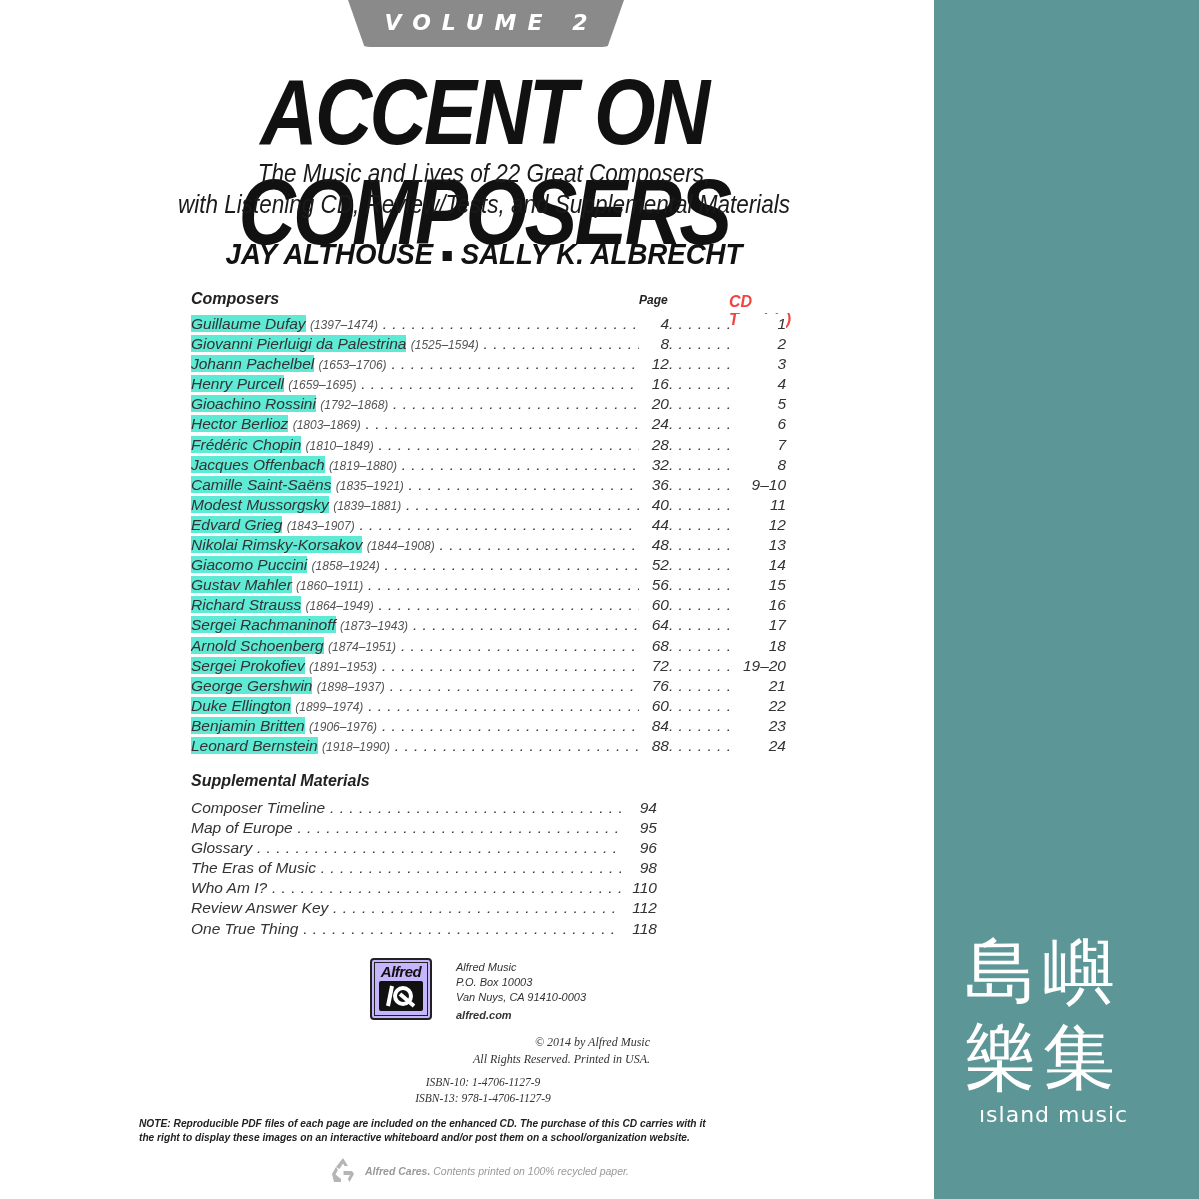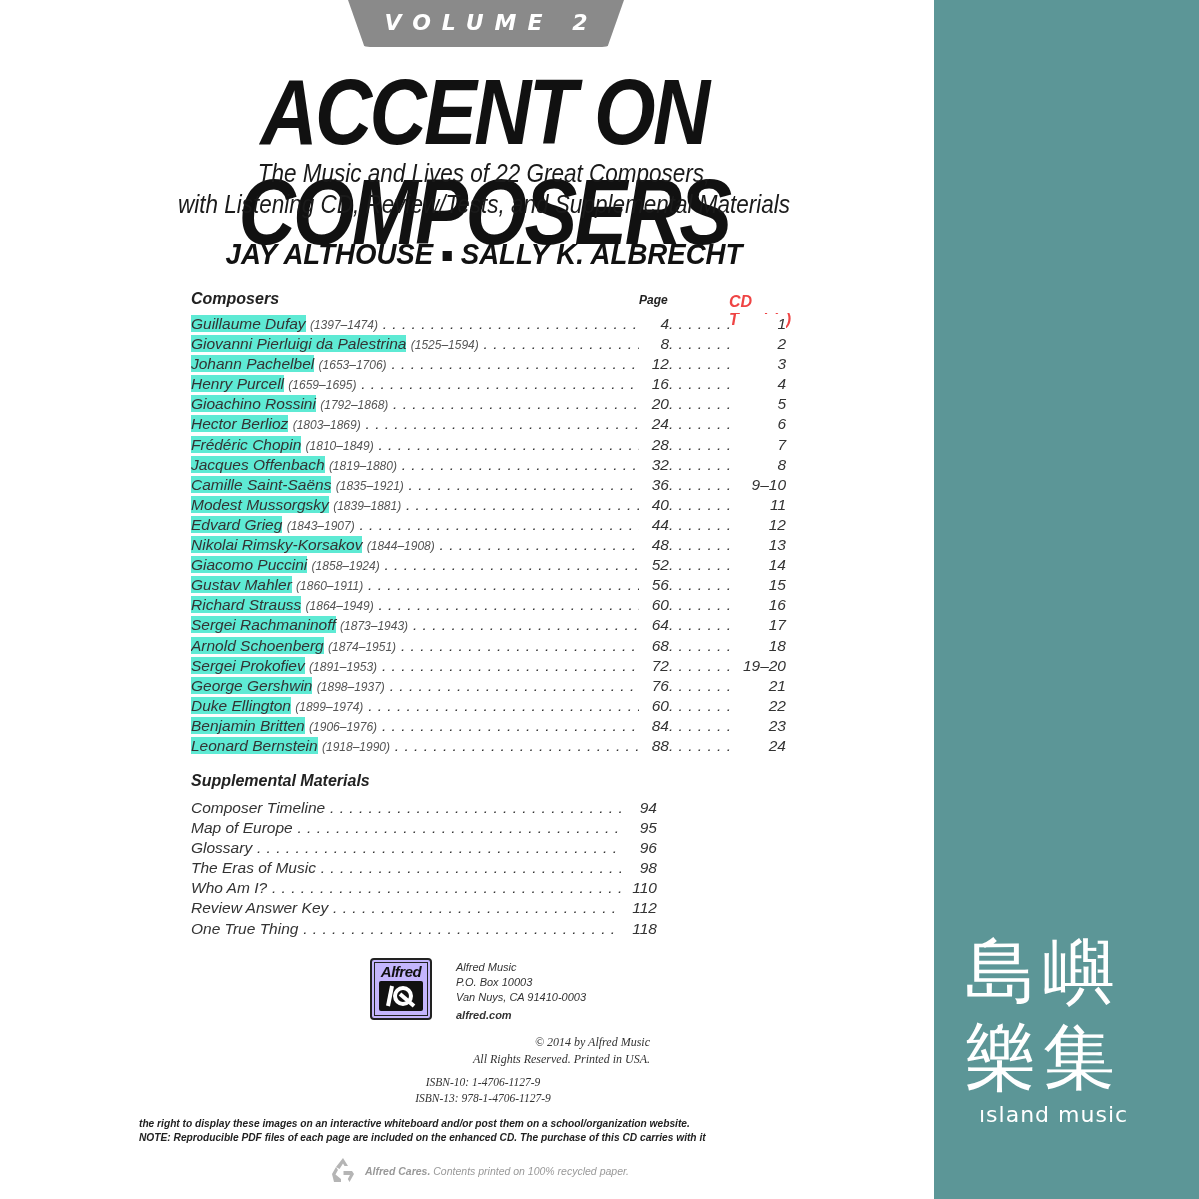--- a/index.html
+++ b/index.html
@@ -312,22 +312,22 @@
     <div>© 2014 by Alfred Music</div>
     <div>All Rights Reserved. Printed in USA.</div>
   </div>
 
   <div class="isbn">
     <div>ISBN-10: 1-4706-1127-9</div>
     <div>ISBN-13: 978-1-4706-1127-9</div>
   </div>
 
   <div class="note">
+    <div>NOTE: Reproducible PDF files of each page are included on the enhanced CD. The purchase of this CD carries with it</div>
     <div>the right to display these images on an interactive whiteboard and/or post them on a school/organization website.</div>
-    <div>NOTE: Reproducible PDF files of each page are included on the enhanced CD. The purchase of this CD carries with it</div>
   </div>
 
   <div class="cares">
     <span>
       <svg width="28" height="28" viewBox="0 0 28 28">
         <g fill="#b5b5b5">
           <path d="M14 2 L19 10 L15.5 10 L14 7.5 L10.5 13 L7 11 Z"></path>
           <path d="M25 18 L20.5 26 L18.8 23 L21 19 L14.5 19 L14.5 15 L23 15 Z"></path>
           <path d="M3 18 L7 11 L9 14 L6.5 18.5 L12 23 L12 26 L5 26 Z"></path>
         </g>

